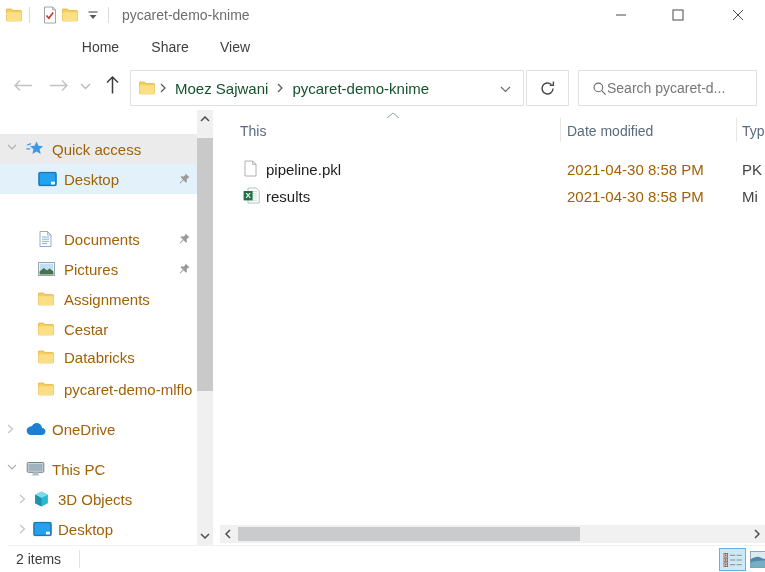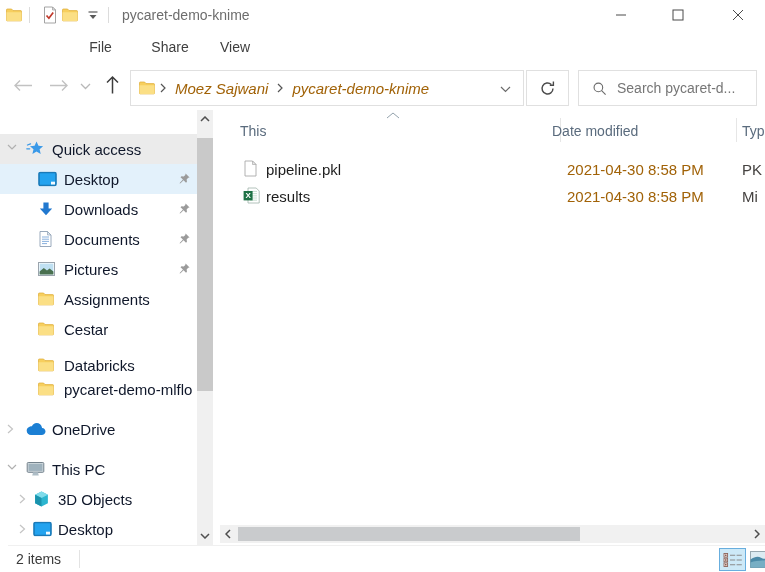--- a/index.html
+++ b/index.html
@@ -21,38 +21,38 @@
   .tab-home { left:78px; width:45px; }
   .tab-share { left:146px; width:48px; }
   .tab-view { left:212px; width:46px; }
   .ribbon-chev { position:absolute; left:719px; top:41px; }
   .help-btn { position:absolute; left:745px; top:38px; width:18px; height:18px; }
 
   
   .navrow { position:absolute; left:0; top:63px; width:765px; height:47px; background:#fff; }
   .navbtn { position:absolute; display:flex; align-items:center; justify-content:center; }
   .addrbox { position:absolute; left:130px; top:7px; width:394px; height:36px; border:1px solid #e0e0e0; background:#fff; display:flex; align-items:center; padding-left:8px; }
-  .crumbtxt { font-size:15px; color:#a16207; white-space:nowrap; padding:0 4px;font-style:italic; }
+  .crumbtxt { font-size:15px; color:#14532d; white-space:nowrap; padding:0 4px; }
   .crumbchev { padding:0 5px; display:flex; align-items:center; }
   .addr-drop { position:absolute; right:12px; top:15px; }
   .refreshbtn { position:absolute; left:526px; top:7px; width:43px; height:36px; border:1px solid #e0e0e0; display:flex; align-items:center; justify-content:center; }
-  .searchbox { position:absolute; left:578px; top:7px; width:179px; height:36px; border:1px solid #e0e0e0; display:flex; align-items:center; padding-left:13px; gap:10px; }
+  .searchbox { position:absolute; left:578px; top:7px; width:179px; height:36px; border:1px solid #e0e0e0; display:flex; align-items:center; padding-left:13px; }
   .searchbox input { border:none; outline:none; font-family:inherit; font-size:14px; color:#505050; width:130px; background:transparent; }
   .searchbox input::placeholder { color:#767676; opacity:1; }
 
   
   .sidebar { position:absolute; left:0; top:110px; width:197px; height:435px; background:#fff; overflow:hidden; }
   .side-item { position:absolute; left:0; width:197px; height:30px; }
   .side-item .chev { position:absolute; left:7px; top:10px; }
   .side-item .chev.sub { left:19px; }
   .side-item .ico { position:absolute; top:50%; transform:translateY(-50%); display:flex; }
   .side-item .ico.lvl0 { left:26px; }
   .side-item .ico.lvl1 { left:38px; }
   .side-item .ico.sub  { left:33px; }
-  .side-item .lbl { position:absolute; top:50%; transform:translateY(-50%); font-size:15px; color:#0f172a; white-space:nowrap; }
+  .side-item .lbl { position:absolute; top:50%; transform:translateY(-50%); font-size:15px; color:#a16207; white-space:nowrap; }
   .side-item .lbl.lvl0 { left:52px; }
   .side-item .lbl.lvl1 { left:64px; }
   .side-item .lbl.sub  { left:58px; }
   .side-item .pin { position:absolute; right:6px; top:50%; transform:translateY(-50%); display:flex; }
   .hl-gray { background:#ebebeb; }
   .hl-blue { background:#e3f1fb; }
 
   
   .vscroll { position:absolute; left:197px; top:110px; width:16px; height:435px; background:#f0f0f0; }
   .vscroll .arrow { position:absolute; left:0; width:16px; height:18px; display:flex; align-items:center; justify-content:center; }
@@ -120,21 +120,21 @@
         </svg>
     </div>
     <div class="win-btn" style="left:715px">
       <svg width="12" height="12" viewBox="0 0 12 12">
           <path d="M1 1l10 10M11 1L1 11" stroke="#4a4a4a" stroke-width="1"></path>
         </svg>
     </div>
   </div>
 
   <div class="tabsrow">
-    <div class="tab tab-home">File</div>
+    <div class="tab tab-home">Home</div>
     <div class="tab tab-share">Share</div>
     <div class="tab tab-view">View</div>
     <svg class="ribbon-chev" width="14" height="9" viewBox="0 0 14 9">
       <path d="M1.5 1.5L7 7l5.5-5.5" fill="none" stroke="#8a8a8a" stroke-width="1.3"></path>
     </svg>
     <svg class="help-btn" viewBox="0 0 18 18">
       <circle cx="9" cy="9" r="8.6" fill="#1f86d2"></circle>
       <text x="9" y="13.2" text-anchor="middle" font-size="11.5" font-weight="bold" fill="#fff" font-family="Liberation Sans, sans-serif">?</text>
     </svg>
   </div>
@@ -222,33 +222,20 @@
         </svg>
       </span>
       <span class="lbl lvl1">Desktop</span>
       <span class="pin">
         <svg width="14" height="14" viewBox="0 0 16 16">
             <path d="M9.8 1.6l4.6 4.6-1.6.5-1.8 1.8.4 2.6-1.1 1.1-2.8-2.8-3.5 3.5-1 .3.3-1 3.5-3.5L4 5.9l1.1-1.1 2.6.4 1.8-1.8z" fill="#9b9b9b"></path>
           </svg>
       </span>
     </div>
 
-    <div class="side-item" style="top:84px">
-      <span class="ico lvl1">
-        <svg width="16" height="15" viewBox="0 0 16 15">
-            <path d="M5.4 1h5.2v6h3.6L8 13.8 1.8 7h3.6z" fill="#2178cf"></path>
-          </svg>
-      </span>
-      <span class="lbl lvl1">Downloads</span>
-      <span class="pin">
-        <svg width="14" height="14" viewBox="0 0 16 16">
-            <path d="M9.8 1.6l4.6 4.6-1.6.5-1.8 1.8.4 2.6-1.1 1.1-2.8-2.8-3.5 3.5-1 .3.3-1 3.5-3.5L4 5.9l1.1-1.1 2.6.4 1.8-1.8z" fill="#9b9b9b"></path>
-          </svg>
-      </span>
-    </div>
 
     <div class="side-item" style="top:114px">
       <span class="ico lvl1">
         <svg width="15" height="17" viewBox="0 0 15 17">
           <path d="M2 1h7.5l3.5 3.5V16H2z" fill="#fff" stroke="#8fa0b5" stroke-width=".9"></path>
           <path d="M9.5 1l3.5 3.5H9.5z" fill="#dfe7f0" stroke="#8fa0b5" stroke-width=".7"></path>
           <path d="M4 6.5h7M4 8.7h7M4 10.9h7M4 13.1h5" stroke="#7ba7d9" stroke-width=".9"></path>
         </svg>
       </span>
       <span class="lbl lvl1">Documents</span>
@@ -288,21 +275,21 @@
     <div class="side-item" style="top:204px">
       <span class="ico lvl1">
         <svg width="16" height="14" viewBox="0 0 16 14">
             <path d="M.5 1.8Q.5 1 1.3 1H5.6L7 2.6h7.7q.8 0 .8.8V12q0 .9-.8.9H1.3Q.5 12.9.5 12Z" fill="#f7cf5e" stroke="#dcab35" stroke-width=".7"></path>
             <path d="M.5 4.2h15v7.8q0 .9-.8.9H1.3Q.5 12.9.5 12Z" fill="#fbdf85"></path>
           </svg>
       </span>
       <span class="lbl lvl1">Cestar</span>
     </div>
 
-    <div class="side-item" style="top:240px">
+    <div class="side-item" style="top:232px">
       <span class="ico lvl1">
         <svg width="16" height="14" viewBox="0 0 16 14">
             <path d="M.5 1.8Q.5 1 1.3 1H5.6L7 2.6h7.7q.8 0 .8.8V12q0 .9-.8.9H1.3Q.5 12.9.5 12Z" fill="#f7cf5e" stroke="#dcab35" stroke-width=".7"></path>
             <path d="M.5 4.2h15v7.8q0 .9-.8.9H1.3Q.5 12.9.5 12Z" fill="#fbdf85"></path>
           </svg>
       </span>
       <span class="lbl lvl1">Databricks</span>
     </div>
 
     <div class="side-item" style="top:264px">
@@ -382,21 +369,21 @@
         </svg>
     </div>
   </div>
 
   <div class="list">
     <svg class="sortchev" width="14" height="7" viewBox="0 0 14 7">
       <path d="M1 6l6-5 6 5" fill="none" stroke="#93a2ac" stroke-width="1"></path>
     </svg>
     <div class="colhead" style="left:20px">This</div>
     <div class="colsep" style="left:340px"></div>
-    <div class="colhead" style="left:332px">Date modified</div>
+    <div class="colhead" style="left:347px">Date modified</div>
     <div class="colsep" style="left:516px"></div>
     <div class="colhead" style="left:522px">Typ</div>
 
     <div class="frow" style="top:45px">
       <span class="ficon">
         <svg width="15" height="17" viewBox="0 0 15 17">
           <path d="M2 1h7.5l3.5 3.5V16H2z" fill="#fff" stroke="#a9a9a9" stroke-width=".9"></path>
           <path d="M9.5 1l3.5 3.5H9.5z" fill="#e9e9e9" stroke="#a9a9a9" stroke-width=".7"></path>
         </svg>
       </span>

